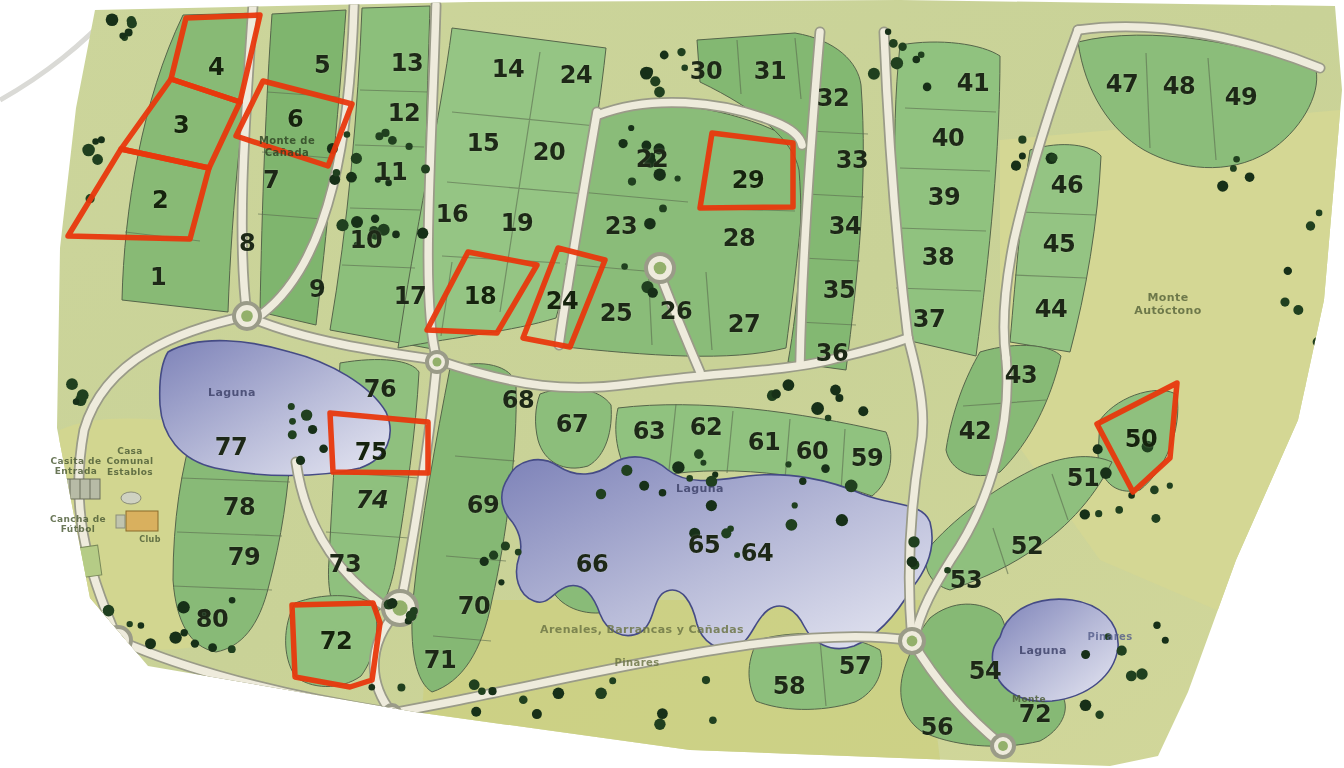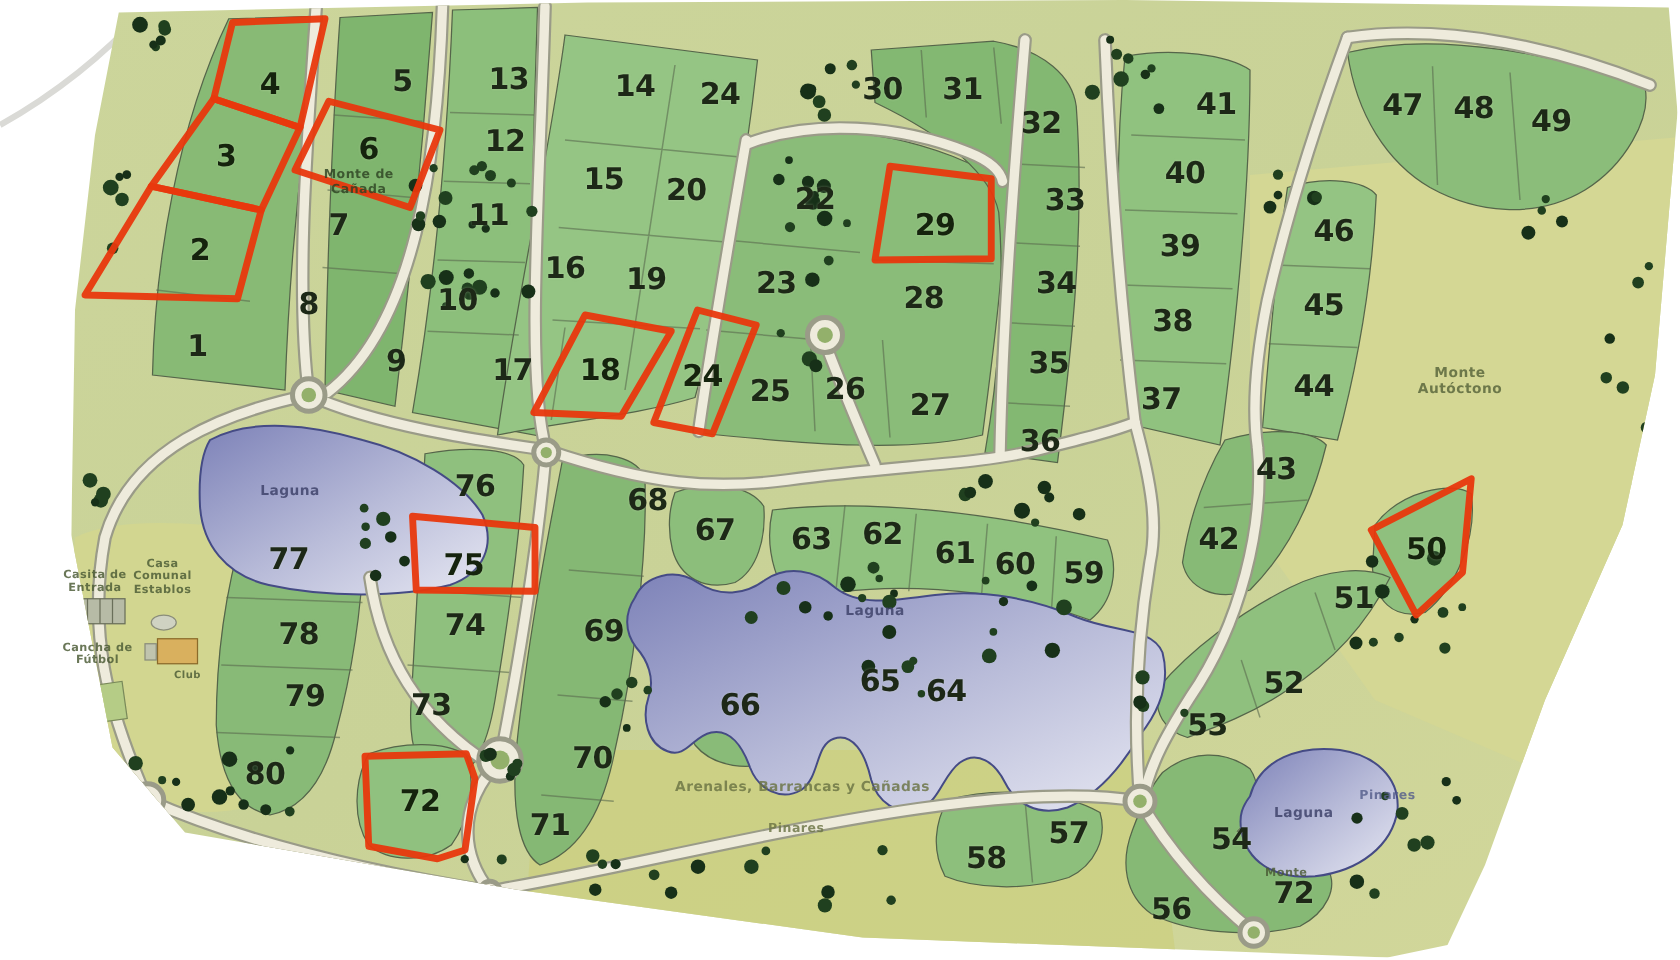--- a/index.html
+++ b/index.html
@@ -458,21 +458,21 @@
       <span class="lot" style="left: 757px; top: 553px;">64</span>
       <span class="lot" style="left: 704px; top: 545px;">65</span>
       <span class="lot" style="left: 592px; top: 564px;">66</span>
       <span class="lot" style="left: 572px; top: 424px;">67</span>
       <span class="lot" style="left: 482px; top: 400px; margin-left: 36px;">68</span>
       <span class="lot" style="left: 483px; top: 505px;">69</span>
       <span class="lot" style="left: 474px; top: 606px;">70</span>
       <span class="lot" style="left: 440px; top: 660px;">71</span>
       <span class="lot" data-highlighted="true" style="left: 336px; top: 641px;">72</span>
       <span class="lot" style="left: 345px; top: 564px;">73</span>
-      <span class="lot" style="left: 372px; top: 500px;">74</span>
+      <span class="lot" style="left: 372px; top: 500px; font-style: italic;">74</span>
       <span class="lot" data-highlighted="true" style="left: 371px; top: 452px;">75</span>
       <span class="lot" style="left: 380px; top: 389px;">76</span>
       <span class="lot" style="left: 231px; top: 447px;">77</span>
       <span class="lot" style="left: 239px; top: 507px;">78</span>
       <span class="lot" style="left: 244px; top: 557px;">79</span>
       <span class="lot" style="left: 212px; top: 619px;">80</span>
       <span class="map-label" style="left: 232px; top: 393px; font-size: 11px; color: rgb(60, 64, 104);">Laguna</span>
       <span class="map-label" style="left: 700px; top: 489px; font-size: 11px; color: rgb(60, 64, 104);">Laguna</span>
       <span class="map-label" style="left: 1043px; top: 651px; font-size: 11px; color: rgb(60, 64, 104);">Laguna</span>
       <span class="map-label" style="left: 1168px; top: 305px; font-size: 11px; color: rgb(87, 100, 58);">Monte

